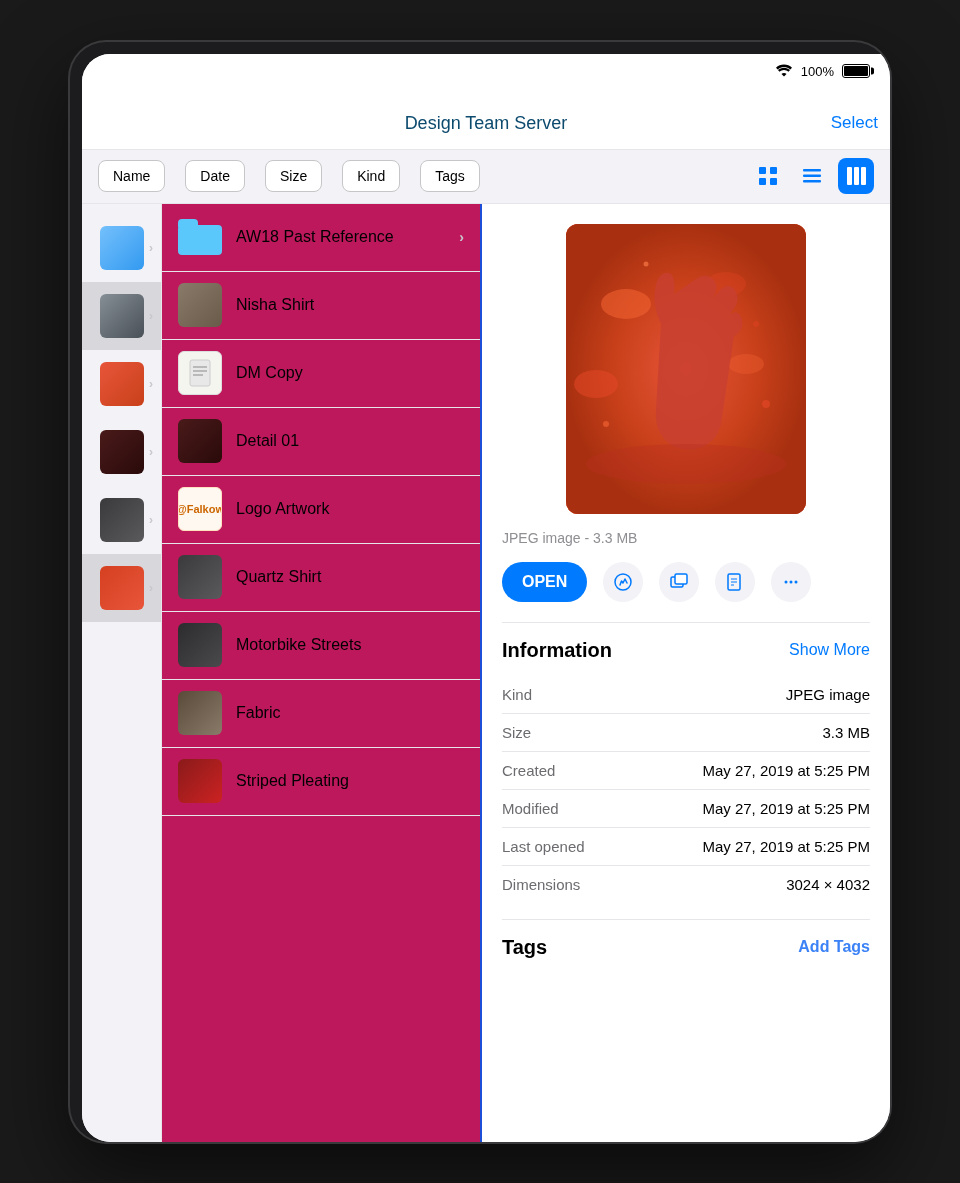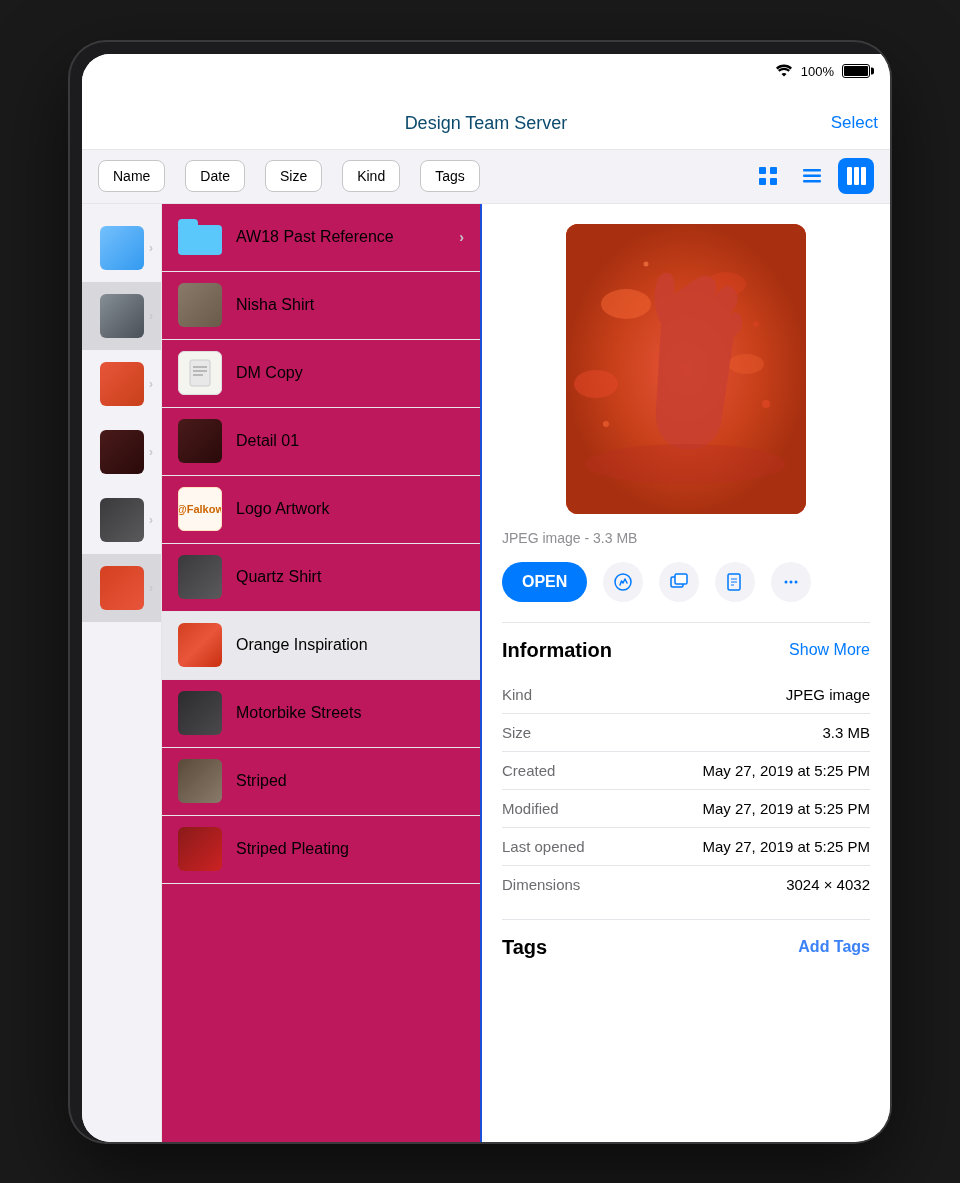--- a/index.html
+++ b/index.html
@@ -601,33 +601,29 @@
             <span style="font-size:11px; color:#cc6600; font-weight:700;">@Falkow</span>
           </div>
           <span class="file-name">Logo Artwork</span>
         </div>
 
         <div class="file-item">
           <div class="file-thumb" style="background:linear-gradient(135deg,#3a3a3c,#5a5a5c);"></div>
           <span class="file-name">Quartz Shirt</span>
         </div>
 
-        <div class="file-item selected">
-          <div class="file-thumb" style="background:linear-gradient(135deg,#d44020,#e8553a,#c83010);"></div>
-          <span class="file-name">Orange Inspiration</span>
-        </div>
 
         <div class="file-item">
           <div class="file-thumb" style="background:linear-gradient(135deg,#2c2c2e,#4a4a4c);"></div>
           <span class="file-name">Motorbike Streets</span>
         </div>
 
         <div class="file-item">
           <div class="file-thumb" style="background:linear-gradient(135deg,#5a4a3a,#8a7a6a);"></div>
-          <span class="file-name">Striped</span>
+          <span class="file-name">Fabric</span>
         </div>
 
         <div class="file-item">
           <div class="file-thumb" style="background:linear-gradient(135deg,#8a1a1a,#cc2222);"></div>
           <span class="file-name">Striped Pleating</span>
         </div>
 
       </div>
 
       <div class="preview-panel">

